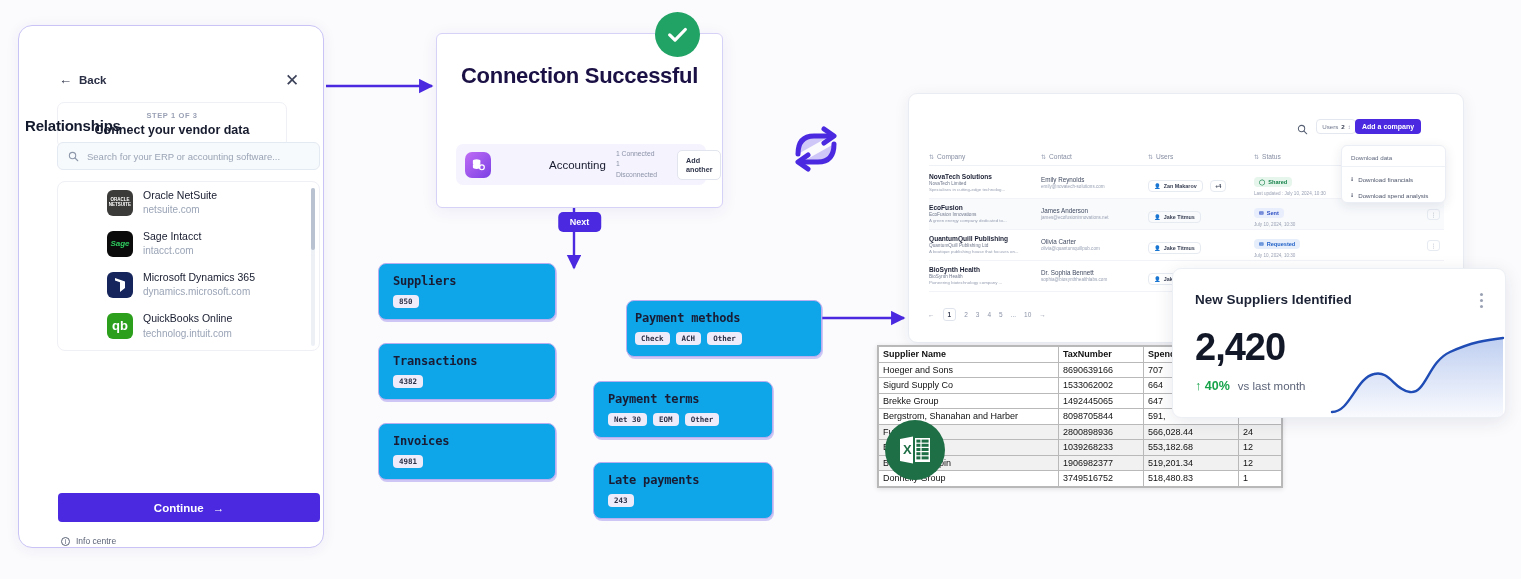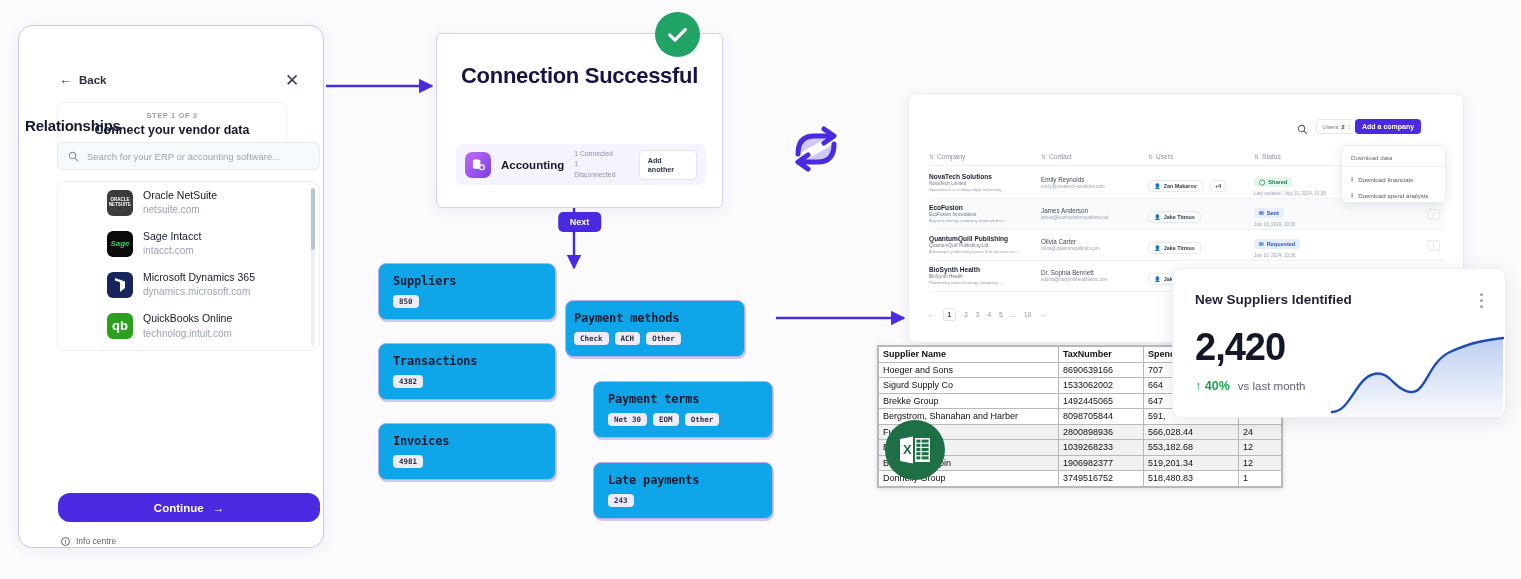--- a/index.html
+++ b/index.html
@@ -48,21 +48,21 @@
   }
   .erp-row { display:flex; align-items:center; gap:10px; padding:7px 10px 7px 11px; cursor:pointer; }
   .erp-logo { width:26px; height:26px; border-radius:6px; flex:0 0 26px; display:flex; align-items:center; justify-content:center;
               font-size:7px; font-weight:700; color:#fff; overflow:hidden; }
   .erp-name { font-size:10.5px; color:#171b2e; font-weight:400; line-height:1.25; }
   .erp-dom  { font-size:10px; color:#9aa4b6; line-height:1.3; margin-top:1px; }
   #erp-scroll { position:absolute; right:4px; top:6px; width:4px; height:158px; background:#edf1f6; border-radius:3px; }
   #erp-thumb  { position:absolute; right:4px; top:6px; width:4px; height:62px; background:#b9c2d0; border-radius:3px; cursor:pointer; }
   #continue-btn {
     position:absolute; left:39px; top:467px; width:262px; height:29px;
-    background:#4a29e0; border-radius:12px; color:#fff; font-size:11.5px; font-weight:700;
+    background:#4a29e0; border-radius:4px; color:#fff; font-size:11.5px; font-weight:700;
     display:flex; align-items:center; justify-content:center; gap:9px; cursor:pointer;
   }
   #info-centre {
     position:absolute; left:42px; top:510px; display:flex; align-items:center; gap:6px;
     font-size:8.5px; color:#5b6376; cursor:pointer;
   }
   .i-circ { width:9px;height:9px;border:1px solid #5b6376;border-radius:50%;display:inline-flex;
             align-items:center;justify-content:center;font-size:7px;line-height:1; }
 
   
@@ -72,21 +72,21 @@
     box-shadow:0 3px 16px rgba(60,40,160,.08);
   }
   #conn-title { position:absolute; left:0; top:29px; width:100%; text-align:center;
                 font-size:22px; font-weight:700; color:#1b1145; letter-spacing:-.3px; }
   #conn-row {
     position:absolute; left:19px; top:110px; width:250px; height:41px;
     background:#f5f3fe; border-radius:7px; display:flex; align-items:center; padding:0 9px; gap:10px;
   }
   #acct-icon { width:26px;height:26px;border-radius:7px;flex:0 0 26px;
     background:linear-gradient(135deg,#c06ef5,#7b3fe4); display:flex;align-items:center;justify-content:center; }
-  #acct-label { font-size:11.5px; font-weight:700; color:#171b2e; }
+  #acct-label { font-size:11.5px; font-weight:400; color:#171b2e;margin-left:48px; }
   #conn-stats { font-size:6.8px; color:#8b93a7; line-height:1.55; margin-left:auto; }
   #add-another {
     background:#fff; border:1px solid #e2e5ee; border-radius:5px; padding:5px 8px;
     font-size:7.2px; font-weight:700; color:#30364b; cursor:pointer; margin-left:10px;
   }
   #next-btn {
     position:absolute; left:50%; transform:translateX(-50%); top:178px;
     background:#4a29e0; color:#fff; border-radius:5px; padding:5px 12px;
     font-size:9px; font-weight:700; cursor:pointer;
   }
@@ -338,21 +338,21 @@
       <span class="chip">4382</span>
     </div>
   </div>
   <div class="info-card abs" style="left:378px; top:423px; width:178px;">
     <h4>Invoices</h4>
     <div class="chips">
       <span class="chip">4981</span>
     </div>
   </div>
 
-  <div class="info-card abs" style="left:565px; top:300px; width:180px;padding-left:8px;">
+  <div class="info-card abs" style="left:626px; top:300px; width:196px;padding-left:8px;">
     <h4>Payment methods</h4>
     <div class="chips">
       <span class="chip">Check</span>
       <span class="chip">ACH</span>
       <span class="chip">Other</span>
     </div>
   </div>
   <div class="info-card abs" style="left:593px; top:381px; width:180px;">
     <h4>Payment terms</h4>
     <div class="chips">

